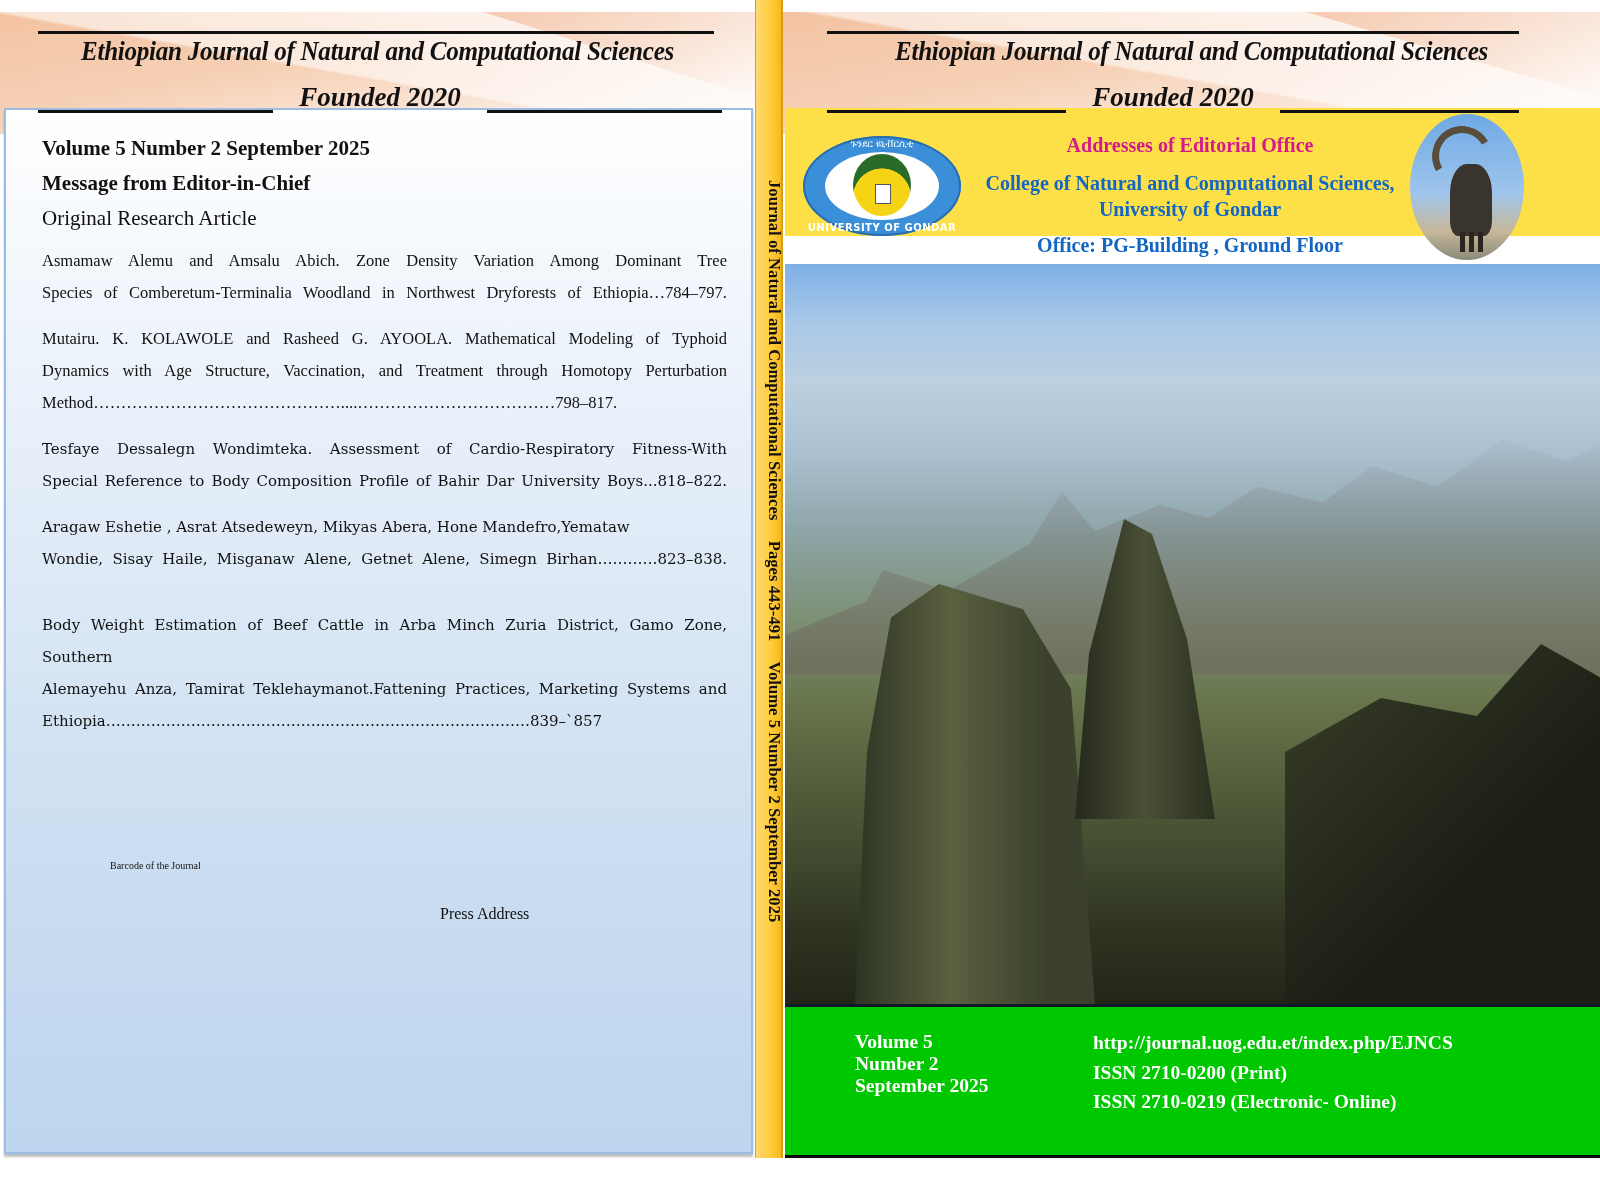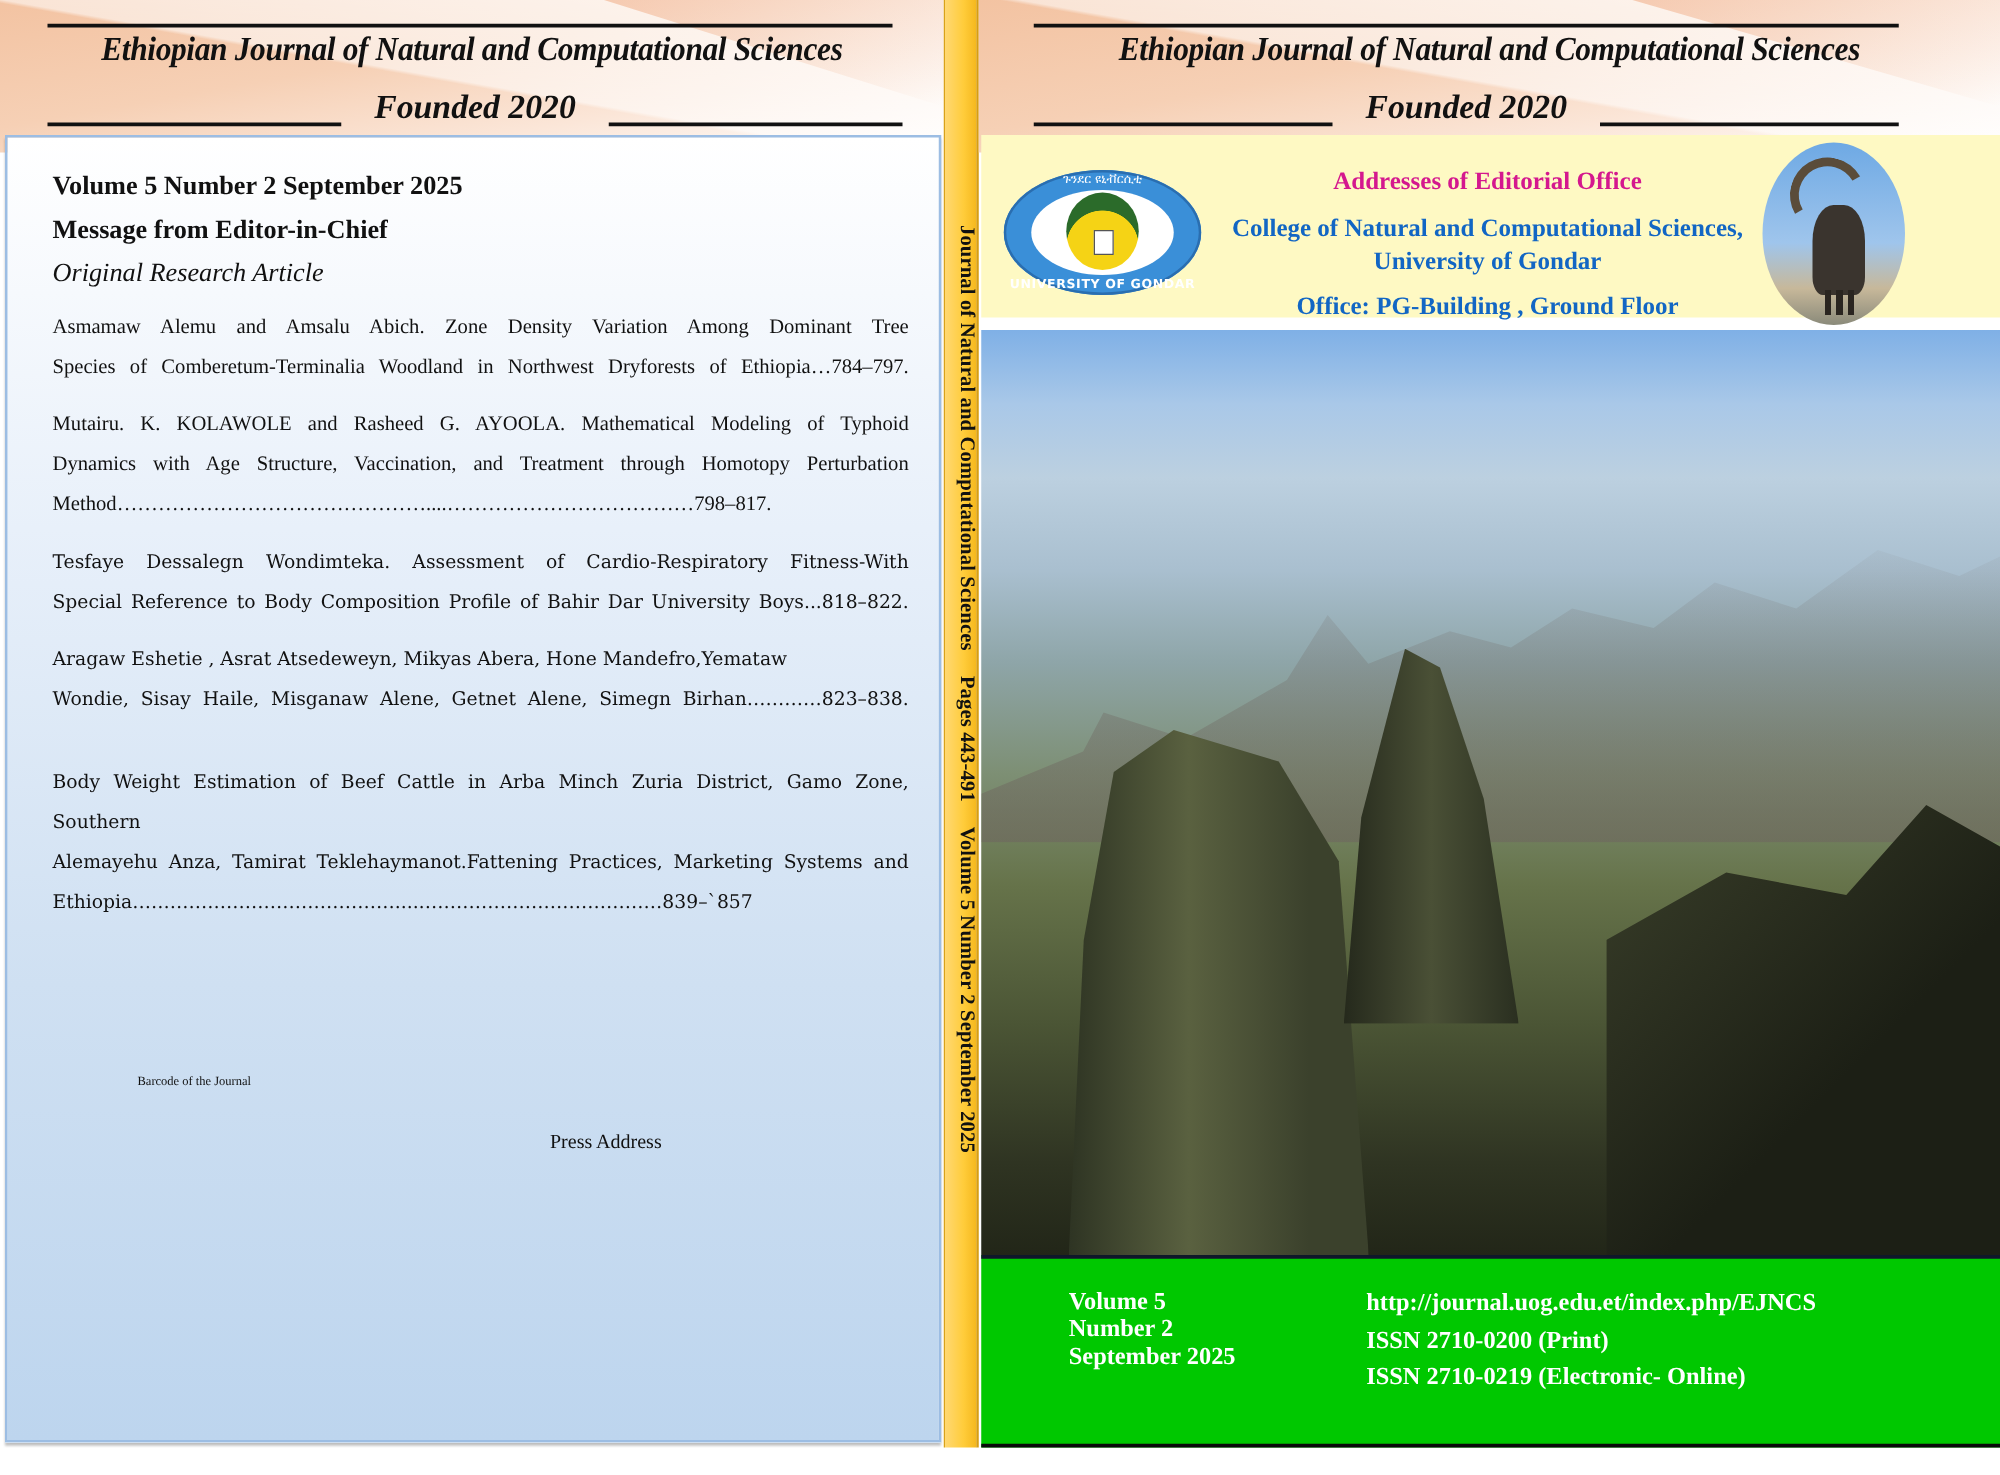--- a/index.html
+++ b/index.html
@@ -1,21 +1,21 @@
 <!DOCTYPE html>
 <html><head>
 <meta charset="utf-8">
 <style>
   * { box-sizing: border-box; margin: 0; padding: 0; }
   html, body { width: 1600px; height: 1180px; overflow: hidden; background: #ffffff; }
   body { position: relative; font-family: "Liberation Serif", serif; color: #111; }
 
   
   .band {
-    position: absolute; top: 0; height: 122px; overflow: hidden;
+    position: absolute; top: 12px; height: 122px; overflow: hidden;
     background: linear-gradient(170deg, #f3c3a2 0%, #f6d0b5 40%, #fbe6d8 70%, #ffffff 100%);
   }
   .band::before {
     content: ""; position: absolute; left: -10%; top: 0; width: 130%; height: 100%;
     background: linear-gradient(10deg, rgba(255,255,255,0.0) 45%, rgba(255,255,255,0.55) 46%, rgba(255,255,255,0.9) 100%);
   }
   .band::after {
     content: ""; position: absolute; right: 0; top: 0; width: 45%; height: 70%;
     background: linear-gradient(160deg, rgba(238,160,115,0.55), rgba(238,160,115,0));
     clip-path: polygon(20% 0, 100% 0, 100% 100%);
@@ -36,21 +36,21 @@
   .back-band { left: 0; width: 755px; }
   .back-panel {
     position: absolute; left: 4px; top: 108px; width: 749px; height: 1046px;
     border: 2px solid #9cbde3;
     background: linear-gradient(180deg, #ffffff 0%, #e8f0fa 30%, #cfe0f2 65%, #bdd5ee 100%);
     box-shadow: 0 3px 2px rgba(0,0,0,0.25);
   }
   .back-content { position: absolute; left: 36px; top: 26px; width: 685px; }
   .h-vol { font-weight: bold; font-size: 21px; margin-bottom: 10px; transform-origin: left; }
   .h-msg { font-weight: bold; font-size: 21px; margin-bottom: 10px; }
-  .h-ora { font-style: italic; font-size: 21px; margin-bottom: 14px; }
+  .h-ora { font-size: 21px; margin-bottom: 14px; }
   .article { font-size: 16.5px; line-height: 32px; text-align: justify; text-align-last: justify; margin-bottom: 14px; }
   .article.a3, .article.a4, .article.a5 { font-family: "DejaVu Serif", serif; font-size: 15px; }
   .article .last { text-align-last: justify; }
   .article.a4 .first { text-align-last: left; }
   .spacer-a4 { height: 20px; }
   .barcode-label { position: absolute; left: 104px; top: 750px; font-size: 10px; }
   .press-label { position: absolute; left: 434px; top: 795px; font-size: 16px; }
 
   
   .spine {
@@ -60,21 +60,21 @@
   }
   .spine-text {
     position: absolute; left: 28px; top: 180px; transform-origin: 0 0; transform: rotate(90deg);
     white-space: nowrap; font-weight: bold; font-size: 16.5px; color: #111; letter-spacing: 0.1px;
   }
   .spine-text span { margin-right: 16px; }
 
   
   .front-band { left: 783px; width: 817px; }
   .front-info {
-    position: absolute; left: 785px; top: 108px; width: 815px; height: 146px; background: #fef9c3;
+    position: absolute; left: 785px; top: 108px; width: 815px; height: 128px; background: #fde047;
   }
   .logo {
     position: absolute; left: 18px; top: 28px; width: 158px; height: 100px; border-radius: 50%;
     background: #3a8fd8; box-shadow: inset 0 0 0 2px #2a6eb0;
   }
   .logo .ring-inner {
     position: absolute; left: 22px; top: 16px; width: 114px; height: 68px; border-radius: 50%; background: #fff;
   }
   .logo .seal {
     position: absolute; left: 50px; top: 18px; width: 58px; height: 62px; border-radius: 50%;

